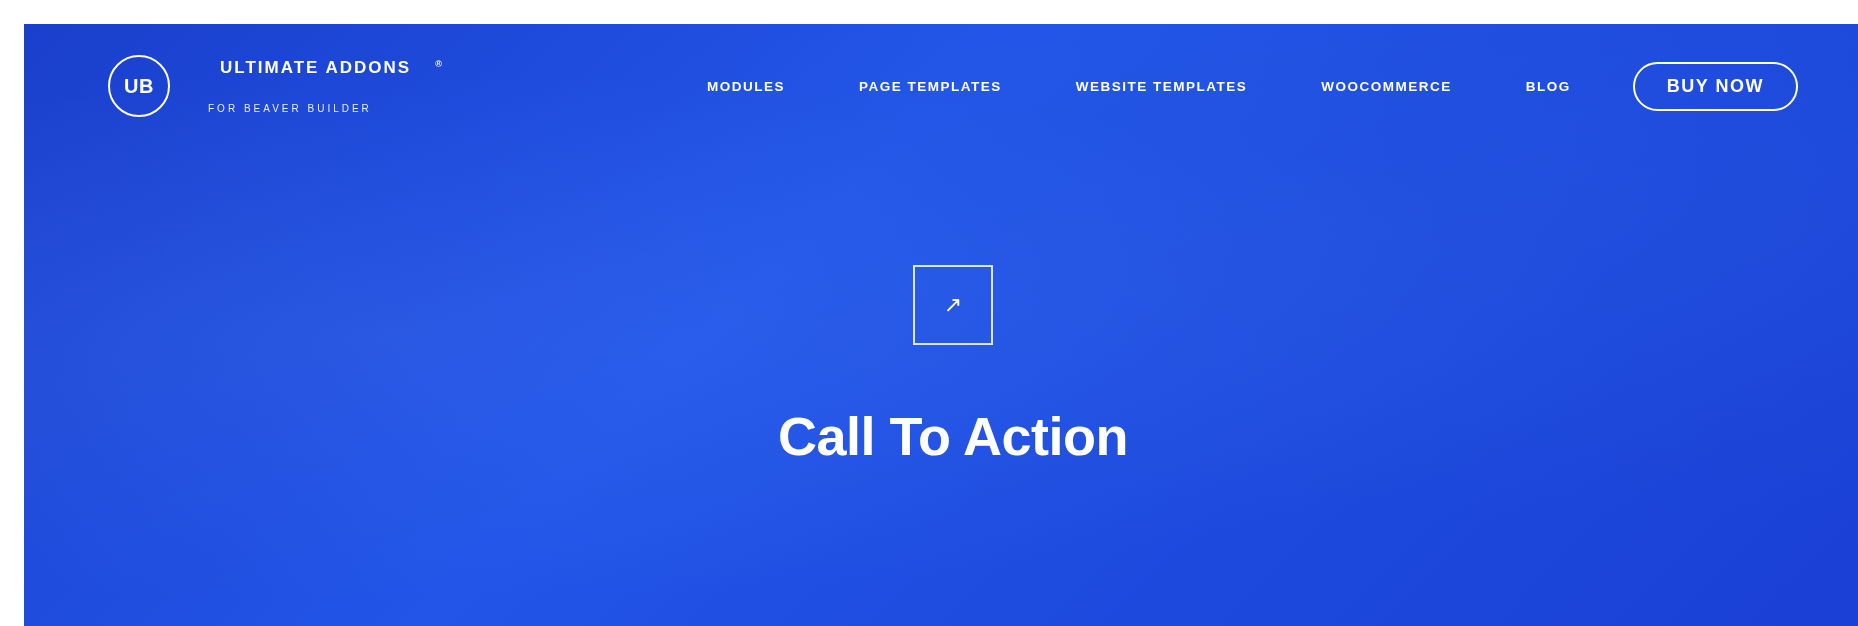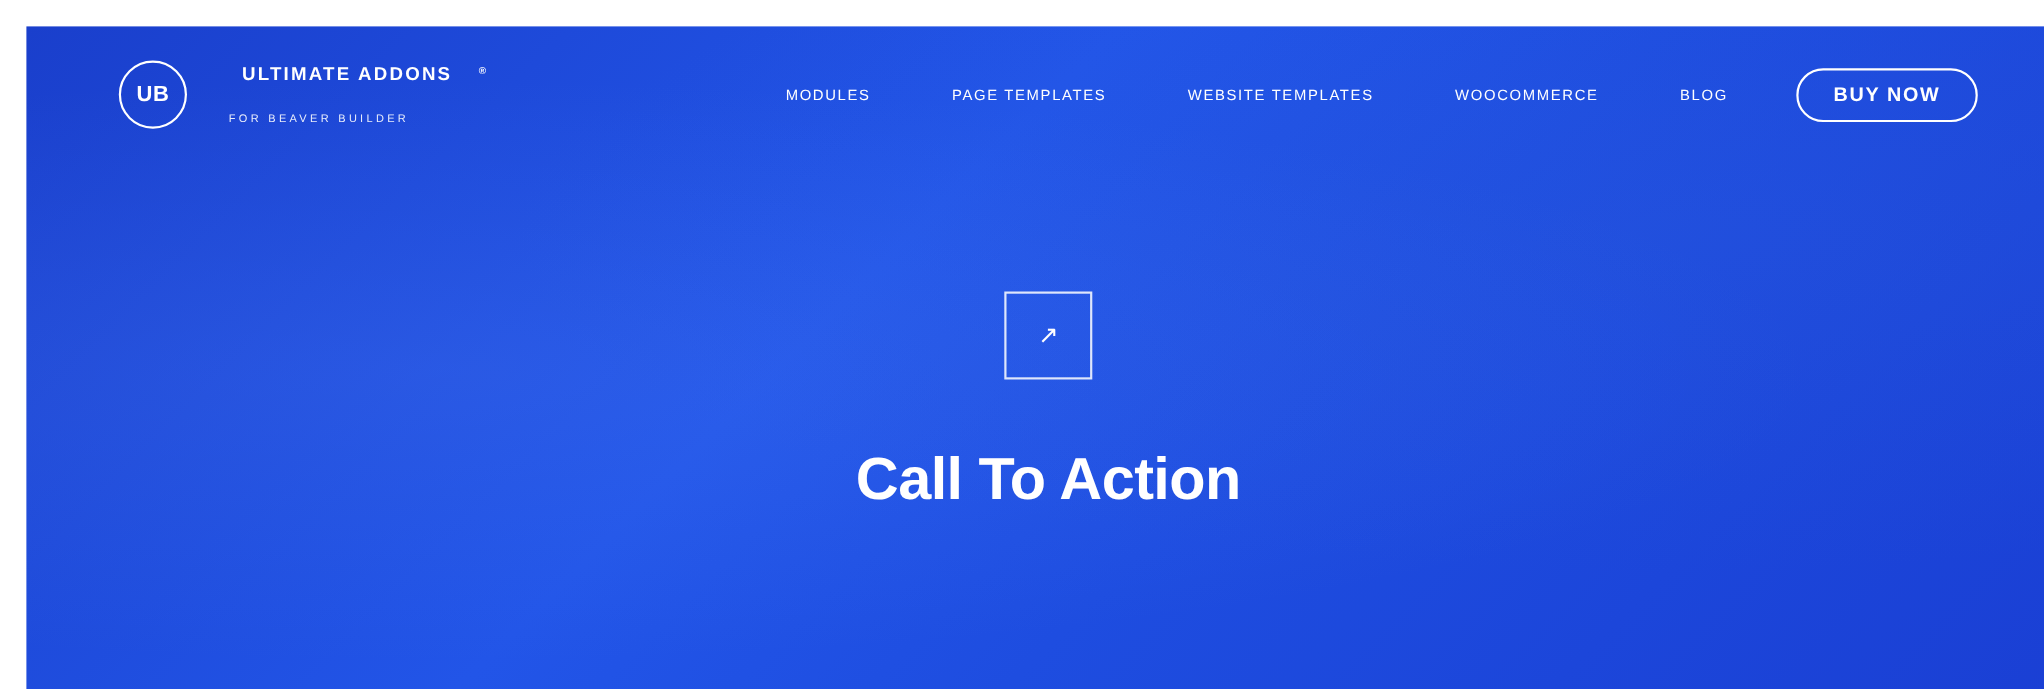--- a/index.html
+++ b/index.html
@@ -103,21 +103,21 @@
     
     .nav {
       display: flex;
       align-items: center;
       gap: 50px;
     }
 
     .nav-link {
       color: #fff;
       font-size: 13.5px;
-      font-weight: 400;
+      font-weight: 700;
       letter-spacing: 1.5px;
       text-transform: uppercase;
       cursor: pointer;
       text-decoration: none;
       white-space: nowrap;
     }
 
     .buy-now-btn {
       color: #fff;
       font-size: 18px;

